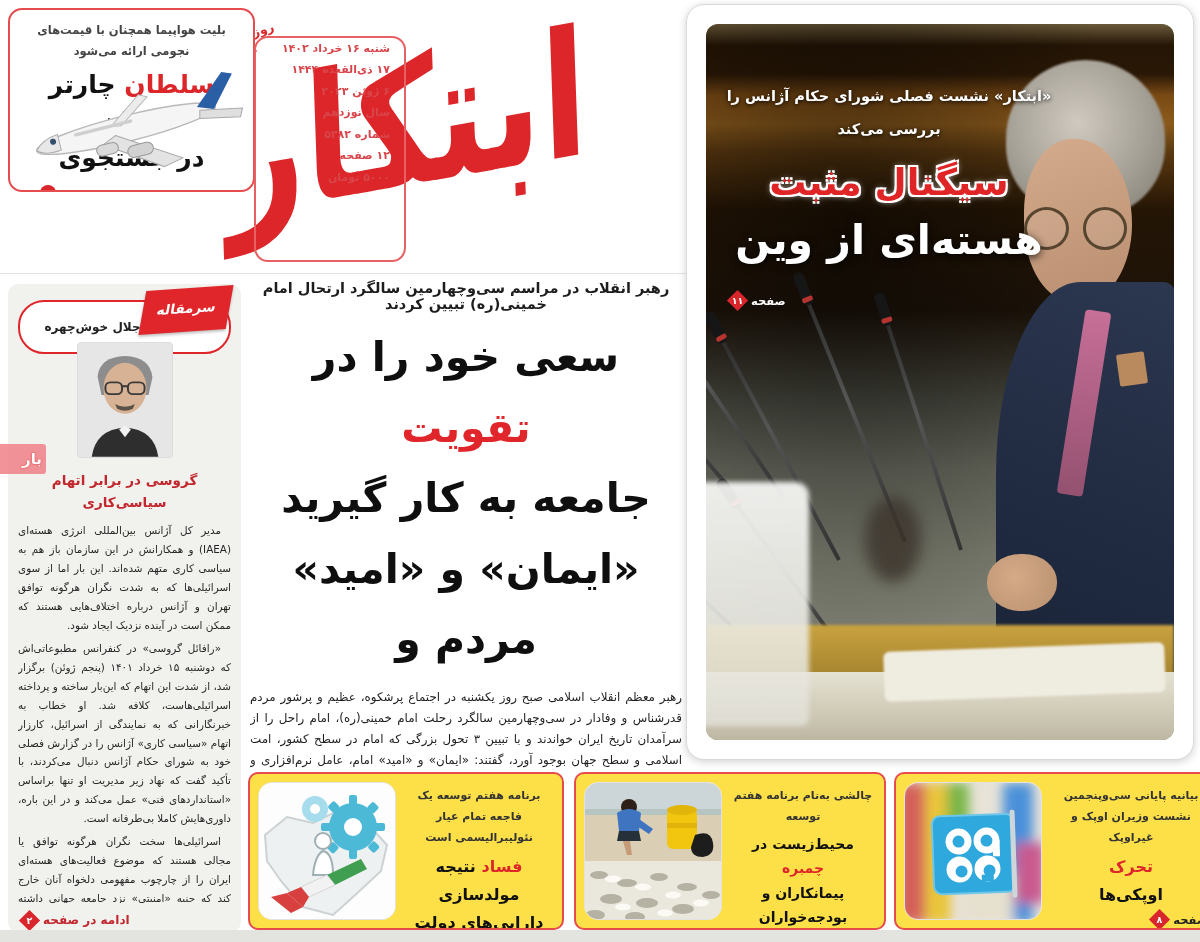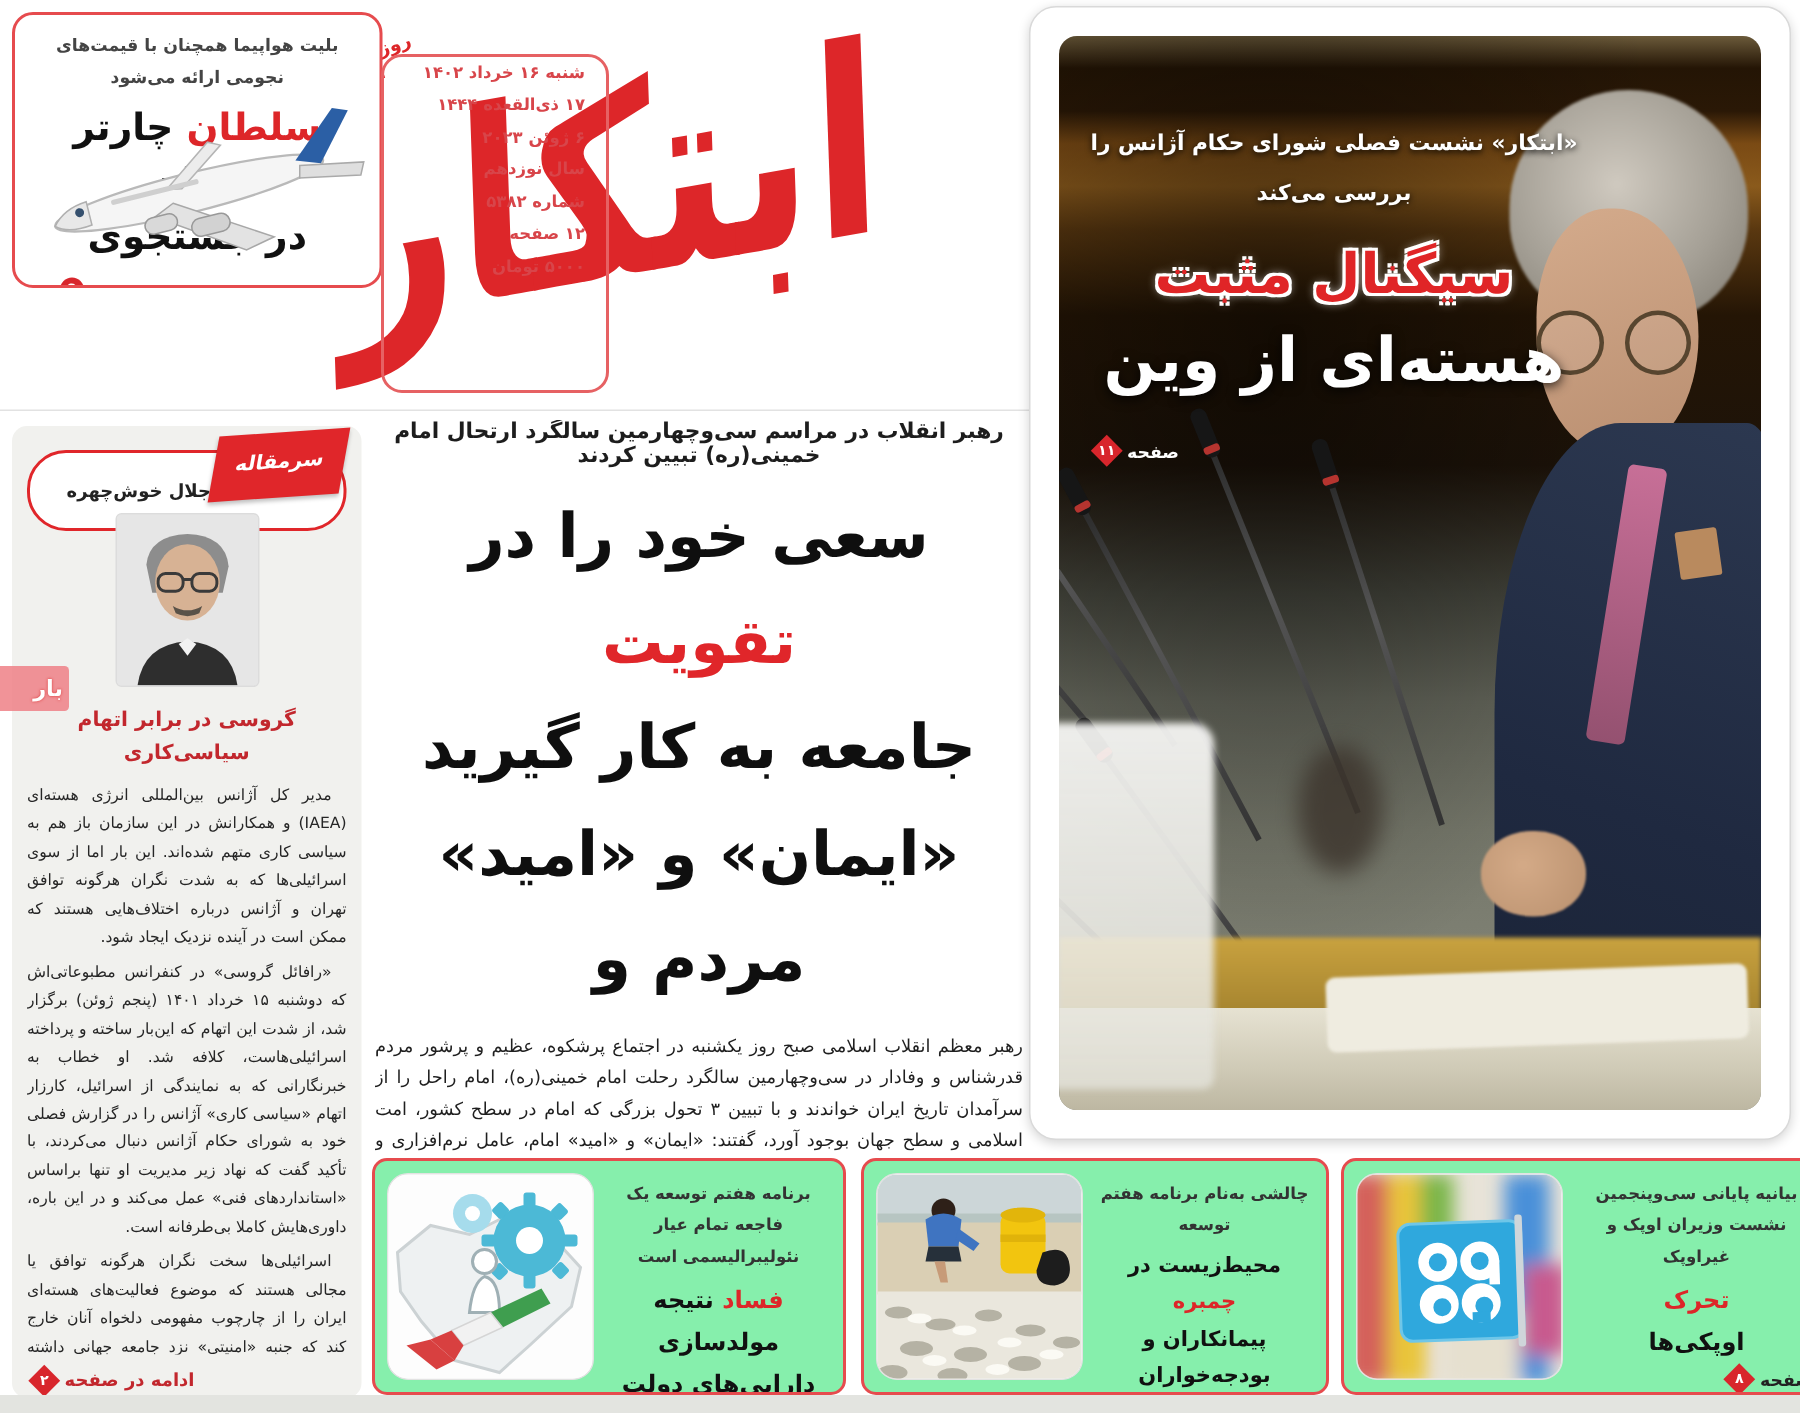--- a/index.html
+++ b/index.html
@@ -95,21 +95,21 @@
 
   
   .lead{position:absolute;left:250px;top:280px;width:432px;height:488px;overflow:hidden;}
   .lead-kicker{text-align:center;font-size:14.5px;font-weight:bold;color:#1d1d1d;}
   .lead-head{margin-top:10px;text-align:center;font-weight:bold;color:#0f0f0f;font-size:41px;line-height:1.72;}
   .lead-head .red{color:#e0262a;}
   .lead-body{margin-top:12px;max-height:206px;overflow:hidden;}
   .lead-body p{margin:0 0 6px;font-size:11.9px;line-height:1.78;text-align:justify;color:#1f1f1f;}
 
   
-  .bcard{position:absolute;top:772px;height:158px;border:2px solid #e64b4e;border-radius:10px;background:#86efac;
+  .bcard{position:absolute;top:772px;height:158px;border:2px solid #e64b4e;border-radius:10px;background:#fde047;
     padding:8px;display:flex;direction:rtl;gap:8px;overflow:hidden;z-index:2;}
   .bcard .btext{flex:1;display:flex;flex-direction:column;align-items:center;padding-top:4px;min-width:0;}
   .bcard .bimg{flex:0 0 138px;height:100%;border-radius:14px;overflow:hidden;border:1px solid #e2e2e2;background:#fff;}
   .bkicker{font-size:11px;font-weight:bold;color:#333;text-align:center;line-height:1.9;}
   .bhead{margin-top:4px;font-size:16px;font-weight:bold;color:#111;text-align:center;line-height:1.75;}
   .bhead .red{color:#dd2629;}
   .bfoot{margin-top:auto;width:100%;text-align:left;padding:0 4px 2px;}
   .bfoot.right{text-align:right;}
   #card-a{left:248px;width:316px;} #card-b{left:574px;width:312px;} #card-c{left:894px;width:328px;}
 

